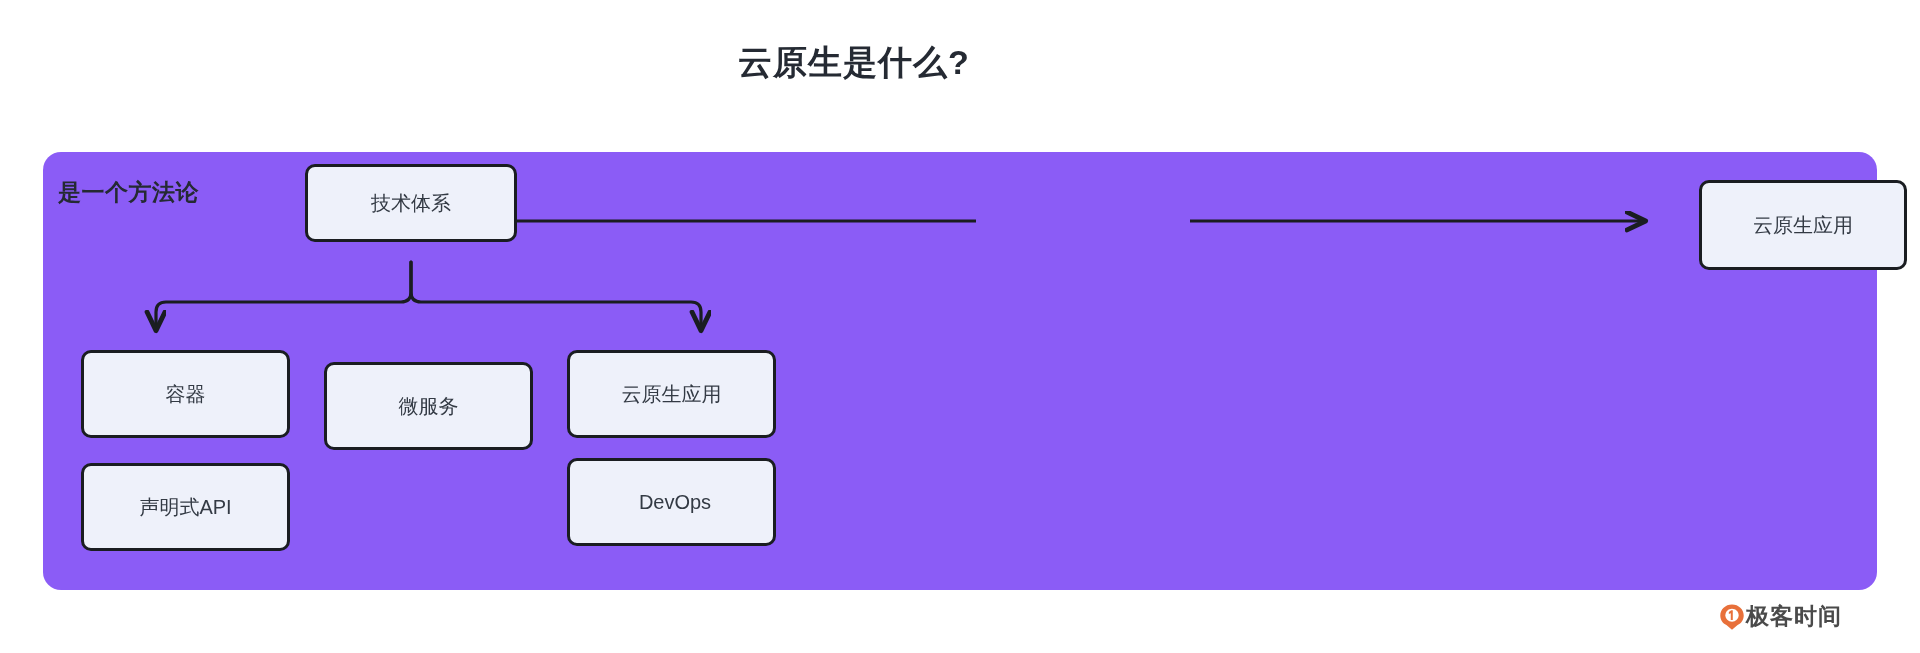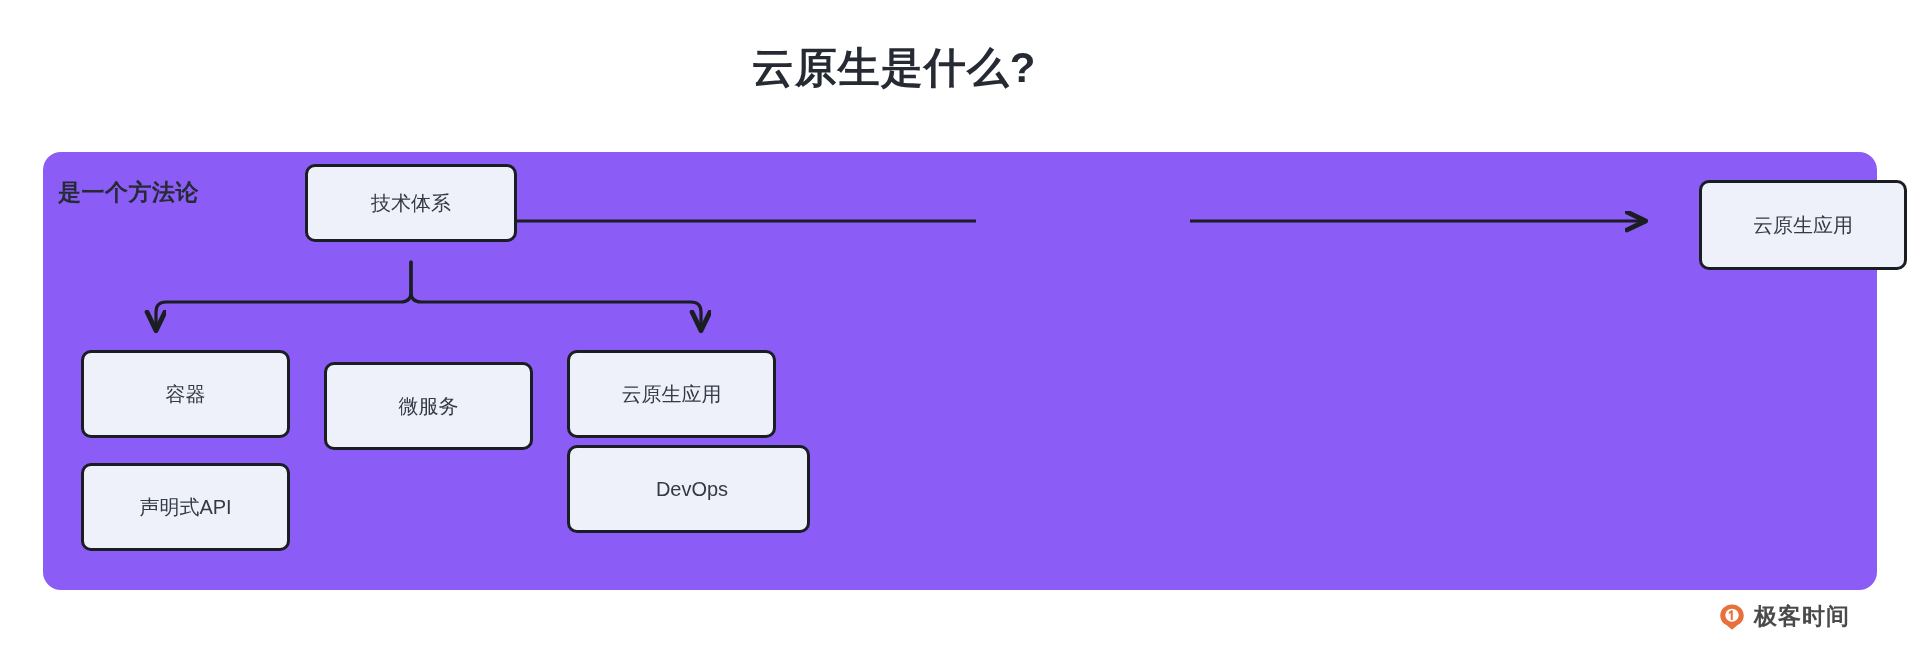--- a/index.html
+++ b/index.html
@@ -16,25 +16,24 @@
     color: #2b2f36;
   }
 
   
   .page-title {
     position: absolute;
     left: 0;
     top: 40px;
     width: 1708px;
     text-align: center;
-    font-size: 42px;
+    font-size: 34px;
     font-weight: bold;
     letter-spacing: 1px;
     color: #252a33;
-    padding-left: 40px;
   }
 
   
   .panel {
     position: absolute;
     left: 43px;
     top: 152px;
     width: 1834px;
     height: 438px;
     background: #8b5cf6;
@@ -74,40 +73,39 @@
   
   .node-tech      { left: 262px;  top: 12px;  width: 212px; height: 78px; }
   .node-method    { left: 935px;  top: 26px;  width: 210px; height: 84px; }
   .node-app       { left: 1656px; top: 28px;  width: 208px; height: 90px; }
 
   .node-c0 { left: 38px;  top: 198px; width: 209px; height: 88px; }
   .node-c1 { left: 281px; top: 198px; width: 209px; height: 88px; margin-top: 12px; }
   .node-c2 { left: 524px; top: 198px; width: 209px; height: 88px; }
   .node-c3 { left: 38px;  top: 311px; width: 209px; height: 88px; text-align: center; }
   .node-c4 { left: 281px; top: 311px; width: 209px; height: 88px; }
-  .node-c5 { left: 524px; top: 293px; width: 243px; height: 88px; padding-left: 7px; }
+  .node-c5 { left: 524px; top: 306px; width: 209px; height: 88px; padding-left: 7px; }
 
   
   .connectors {
     position: absolute;
     left: 0;
     top: 0;
     width: 1834px;
     height: 438px;
     pointer-events: none;
   }
 
   
   .logo {
     position: absolute;
     left: 1718px;
     top: 601px;
     display: flex;
     align-items: center;
-    gap: 8px;
   }
   .logo-mark {
     width: 28px;
     height: 28px;
     flex: 0 0 28px;
   }
   .logo-text {
     font-size: 23px;
     font-weight: bold;
     color: #4a4a4a;

